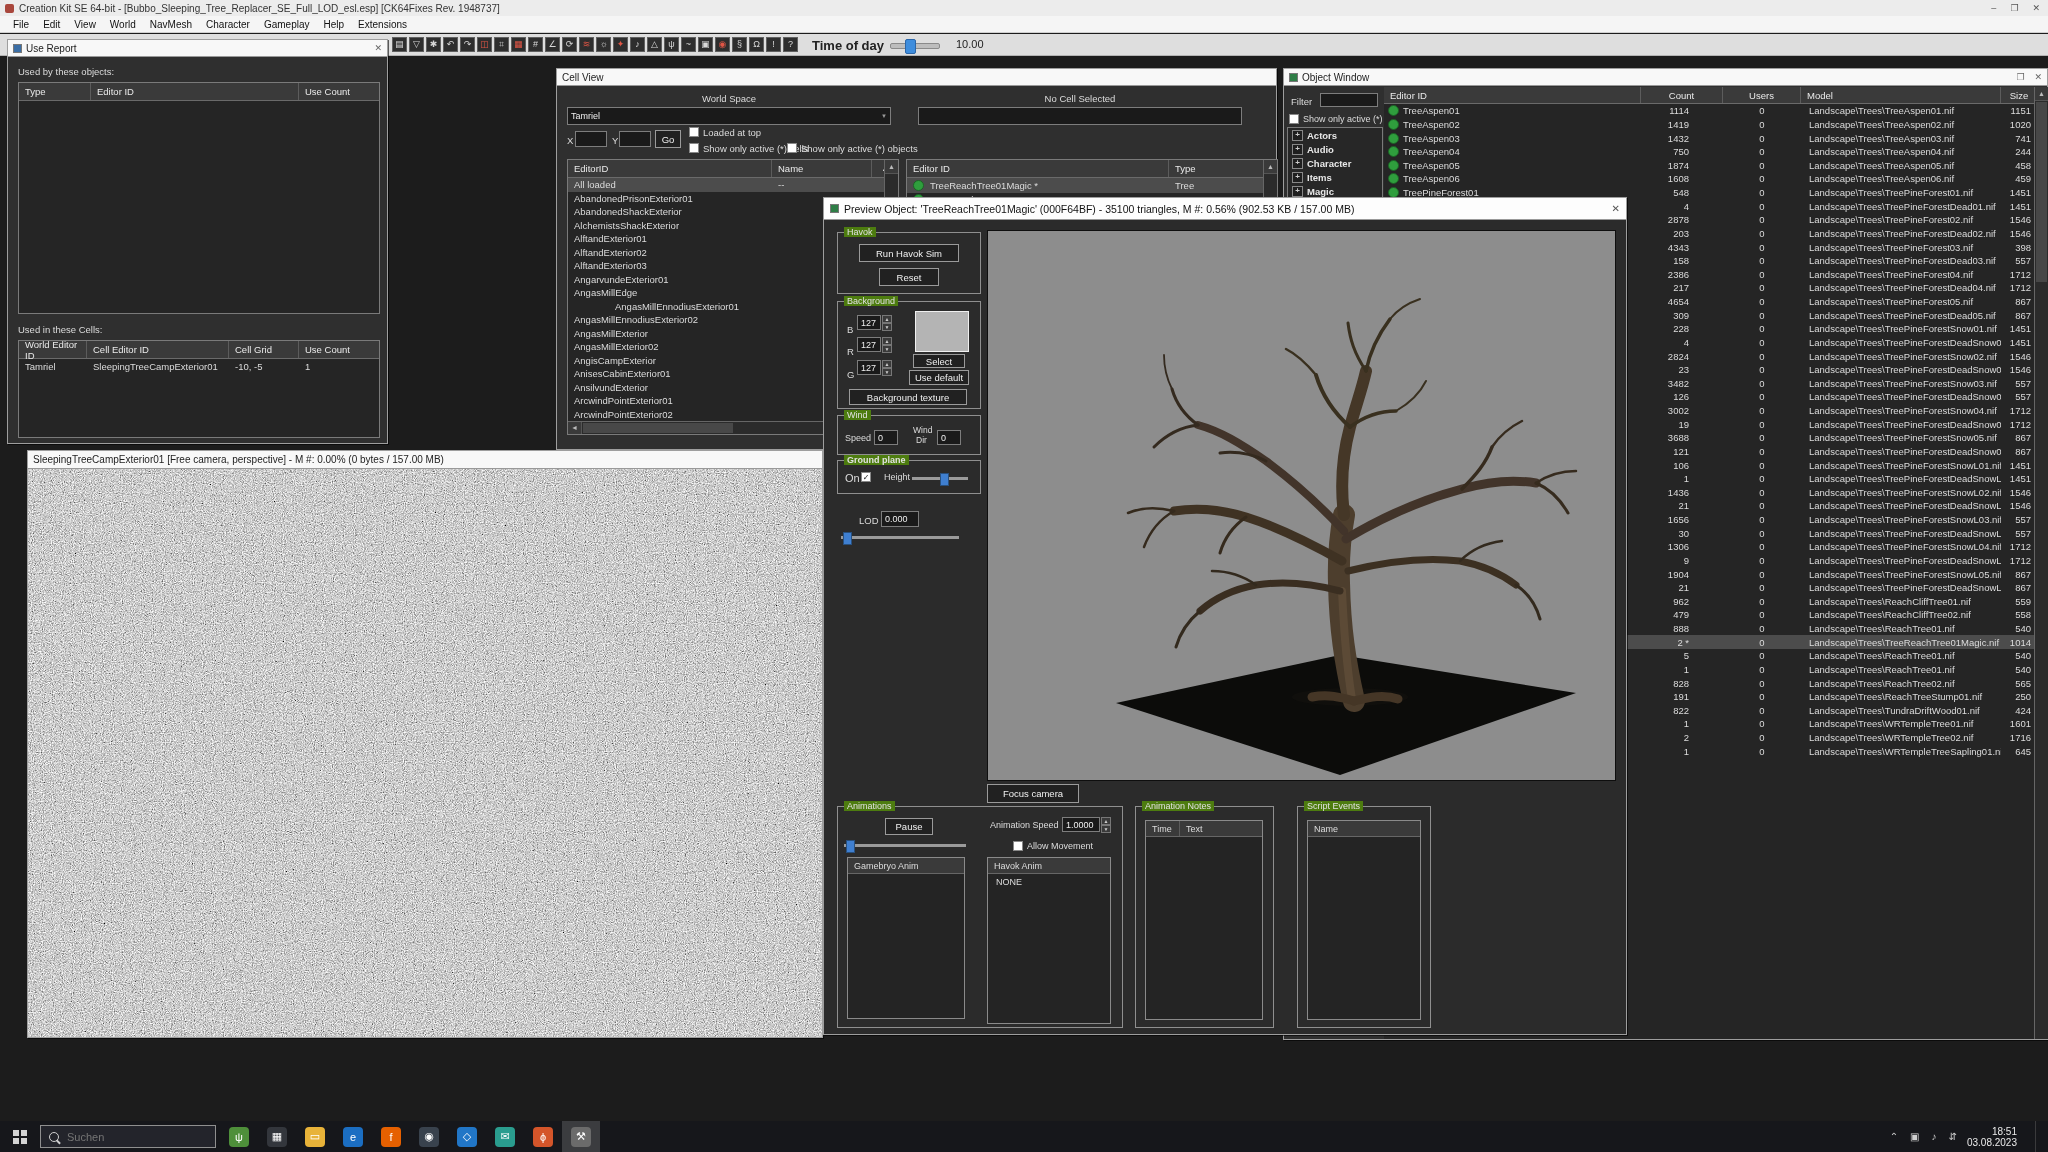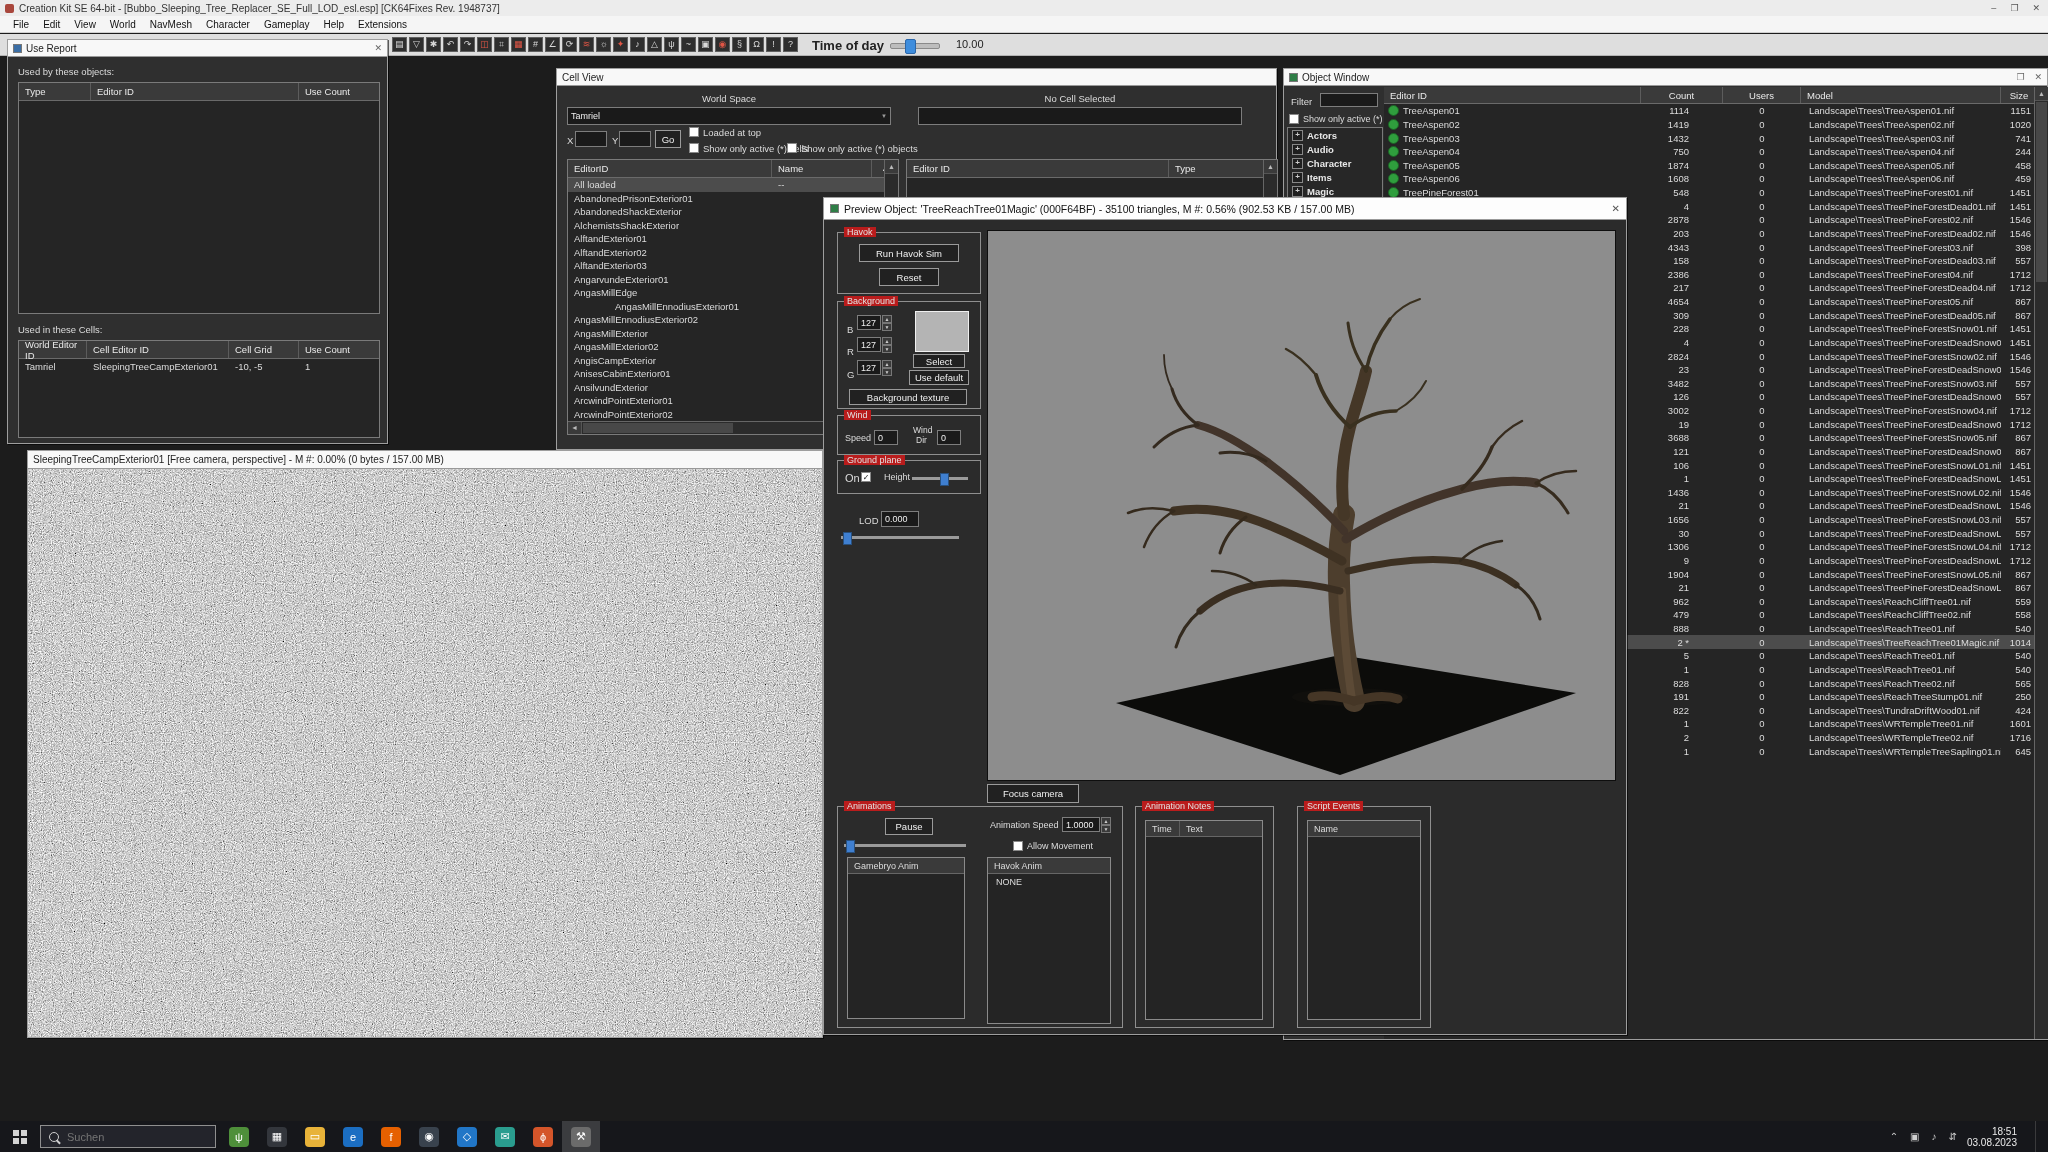--- a/index.html
+++ b/index.html
@@ -23,21 +23,21 @@
   
   .win{position:absolute;background:#2f2f2f;border:1px solid #9e9e9e;box-sizing:border-box;box-shadow:1px 1px 0 rgba(0,0,0,.6);}
   .tbar{height:16px;background:#f8f8f8;display:flex;align-items:center;gap:4px;font-size:10px;color:#222;padding:0 5px;border-bottom:1px solid #999;}
   .tbar .x{margin-left:auto;color:#666;font-size:9px;}
   .ticon{width:9px;height:9px;border:1px solid #777;flex:none;box-sizing:border-box;}
   .lbl{position:absolute;font-size:9.5px;color:#dcdcdc;white-space:nowrap;}
   .btn{position:absolute;background:#212121;border:1px solid #9a9a9a;color:#f0f0f0;font-size:9.5px;display:flex;align-items:center;justify-content:center;box-sizing:border-box;white-space:nowrap;}
   input.field,.field{position:absolute;background:#1a1a1a;border:1px solid #7d7d7d;color:#eee;font-size:9px;padding:0 3px;box-sizing:border-box;font-family:"Liberation Sans",sans-serif;}
   .cb{position:absolute;width:10px;height:10px;background:#fff;border:1px solid #888;font-size:8px;line-height:9px;text-align:center;color:#111;box-sizing:border-box;}
   .gbox{position:absolute;border:1px solid #8f8f8f;box-sizing:border-box;}
-  .gbox>.glab{position:absolute;top:-6px;left:6px;background:#b91c1c;padding:0 3px;font-size:9px;color:#e2e2e2;}
+  .gbox>.glab{position:absolute;top:-6px;left:6px;background:#4d7c0f;padding:0 3px;font-size:9px;color:#e2e2e2;}
   .spin{position:absolute;width:10px;display:flex;flex-direction:column;}
   .spin span{flex:1;background:#3a3a3a;border:1px solid #777;color:#ccc;font-size:5px;line-height:6px;text-align:center;}
   .slider{position:absolute;height:3px;background:#9a9a9a;}
   .sthumb{position:absolute;top:-4px;width:7px;height:11px;background:#3f7fd0;border:1px solid #28507e;}
 
   
   .lst{position:absolute;background:#252525;border:1px solid #7a7a7a;box-sizing:border-box;overflow:hidden;}
   .lhead{display:flex;background:#3a3a3a;border-bottom:1px solid #6a6a6a;height:17px;font-size:9.5px;color:#eaeaea;flex:none;}
   .lhead span{display:flex;align-items:center;padding-left:6px;border-right:1px solid #5c5c5c;box-sizing:border-box;height:100%;}
   .lrow{display:flex;align-items:center;height:13.5px;font-size:9.5px;color:#dcdcdc;white-space:nowrap;}
@@ -314,20 +314,38 @@
         <div class="hthumb"></div>
       </div>
     </div>
 
     <div class="lst" style="left:349px;top:90px;width:372px;height:276px;">
       <div class="lhead">
         <span style="width:262px;">Editor ID</span>
         <span style="width:95px;">Type</span>
         <span style="flex:1;border-right:none;font-size:7px;justify-content:center;padding-left:0;">▲</span>
       </div>
+      <div>
+
+          <div class="lrow sel" style="height:14.5px;">
+            <span style="width:262px;display:flex;align-items:center;padding-left:2px;">
+              <i class="treedot show"></i>
+              <span style="padding-left:2px;">TreeReachTree01Magic *</span>
+            </span>
+            <span style="width:95px;">Tree</span>
+          </div>
+
+          <div class="lrow" style="height:14.5px;">
+            <span style="width:262px;display:flex;align-items:center;padding-left:2px;">
+              <i class="treedot show"></i>
+              <span style="padding-left:2px;">TreeReachTreeStump01</span>
+            </span>
+            <span style="width:95px;">Tree</span>
+          </div>
+        </div>
       <div class="vs">
           <div class="sa">▲</div>
         </div>
     </div>
   </div>
 
   <div class="win" style="left:1283px;top:68px;width:765px;height:972px;z-index:10;">
     <div class="tbar">
       <span class="ticon" style="background:#2e7d46;"></span>
       <span>Object Window</span>
@@ -980,21 +998,21 @@
 
     <div class="gbox" style="left:13px;top:217px;width:144px;height:40px;">
         <span class="glab">Wind</span>
       </div>
     <span class="lbl" style="left:21px;top:235px;font-size:9px;">Speed</span>
     <input class="field" style="left: 50px; top: 232px; width: 24px; height: 15px;" value="0">
     <span class="lbl" style="left:89px;top:227px;font-size:8.5px;">Wind</span>
     <span class="lbl" style="left:92px;top:237px;font-size:8.5px;">Dir</span>
     <input class="field" style="left: 113px; top: 232px; width: 24px; height: 15px;" value="0">
 
-    <div class="gbox" style="left:13px;top:262px;width:144px;height:34px;">
+    <div class="gbox" style="left:13px;top:262px;width:144px;height:34px;font-weight:bold;">
         <span class="glab">Ground plane</span>
       </div>
     <span class="lbl" style="left:21px;top:274px;font-size:11px;">On</span>
     <span class="cb" style="left:37px;top:274px;">✓</span>
     <span class="lbl" style="left:60px;top:274px;font-size:9px;">Height</span>
     <div class="slider" style="left:88px;top:279px;width:56px;">
         <div class="sthumb" style="left:28px;"></div>
       </div>
 
     <span class="lbl" style="left:35px;top:317px;">LOD</span>

